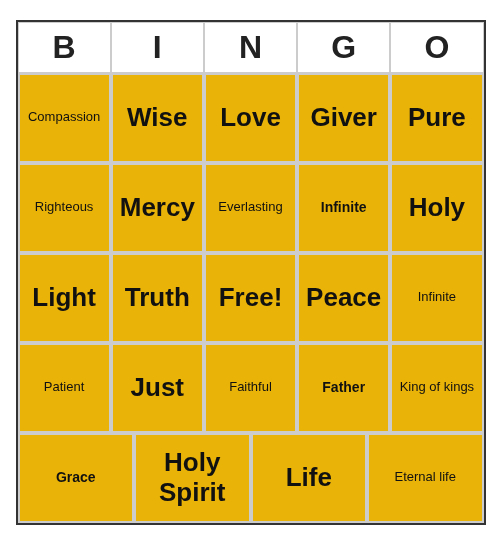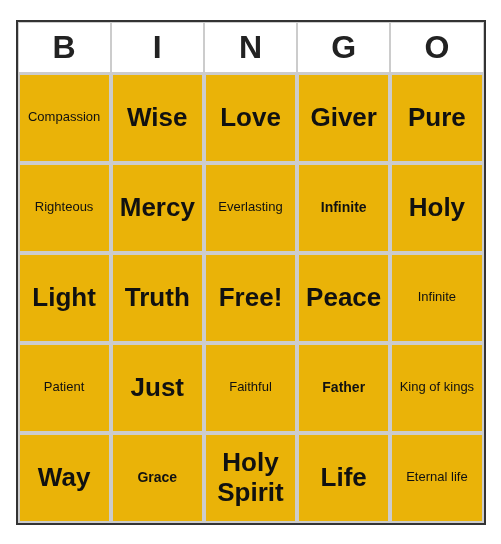--- a/index.html
+++ b/index.html
@@ -142,23 +142,20 @@
         </div>
         <div class="bingo-cell">
           <span class="text-medium">Father</span>
         </div>
         <div class="bingo-cell">
           <span class="text-small">King of kings</span>
         </div>
       </div>
       <div class="bingo-row">
         <div class="bingo-cell">
-          <span class="text-large">Way</span>
-        </div>
-        <div class="bingo-cell">
           <span class="text-medium">Grace</span>
         </div>
         <div class="bingo-cell">
           <span class="text-large">Holy Spirit</span>
         </div>
         <div class="bingo-cell">
           <span class="text-large">Life</span>
         </div>
         <div class="bingo-cell">
           <span class="text-small">Eternal life</span>

